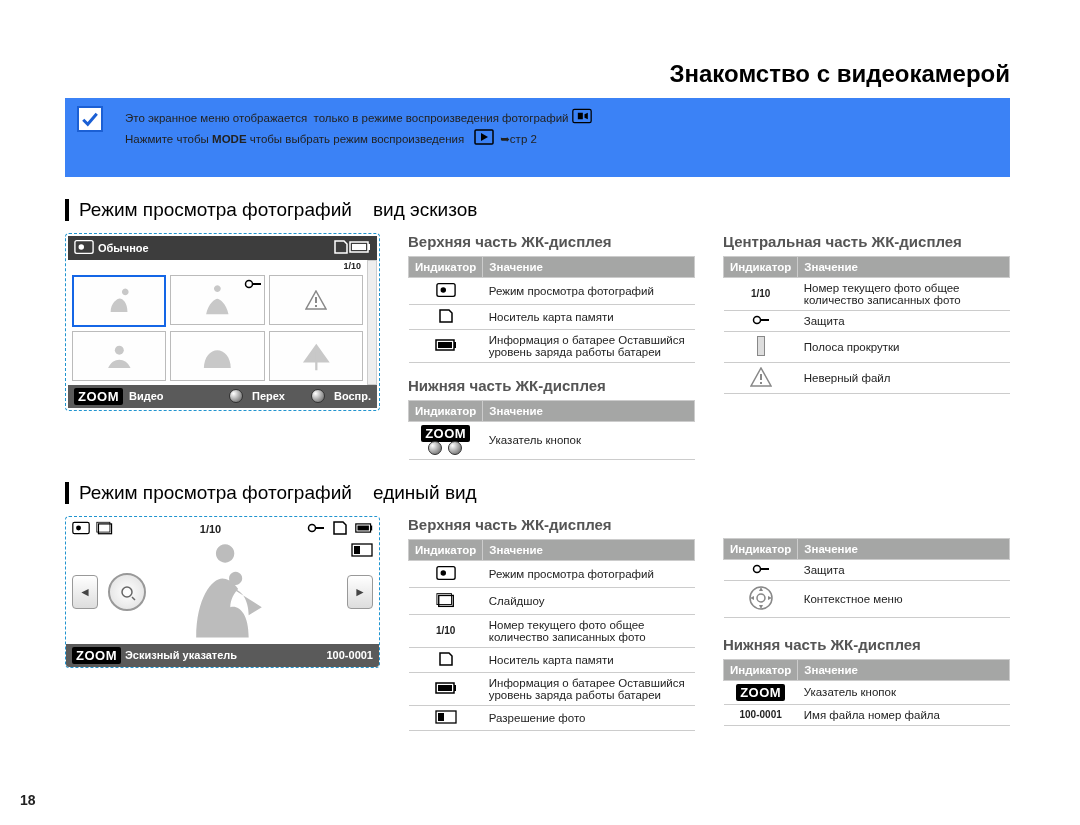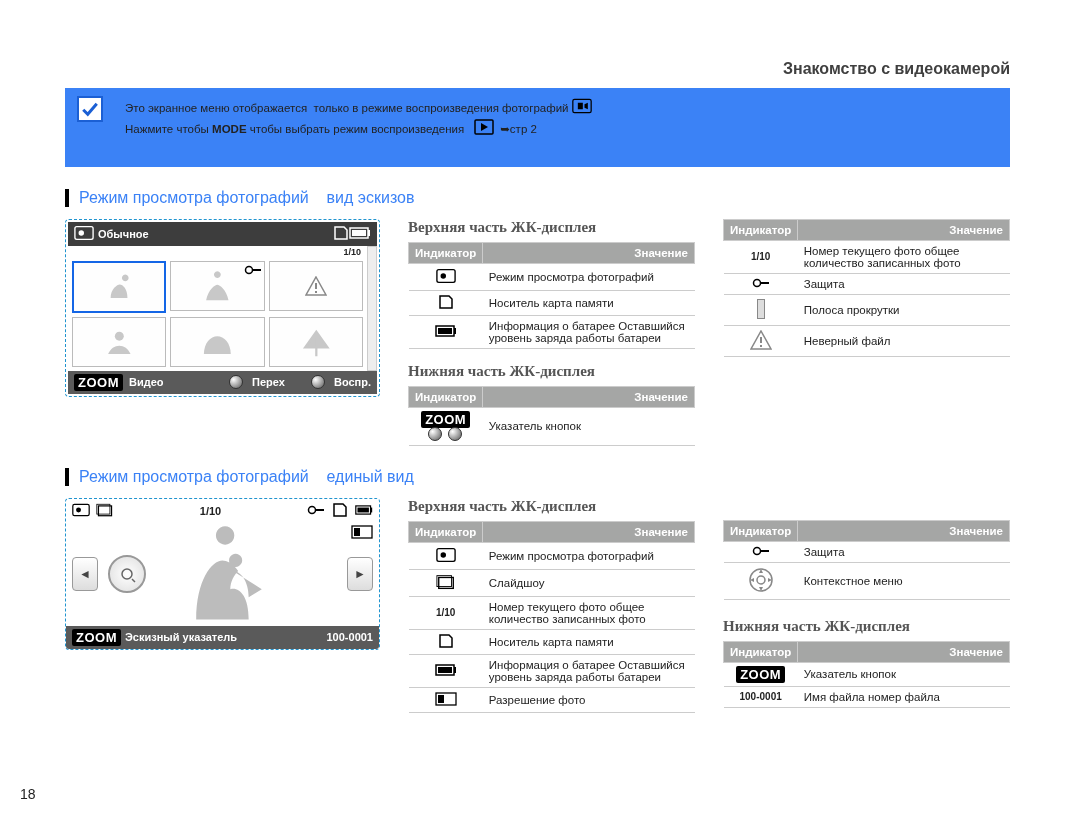--- a/index.html
+++ b/index.html
@@ -10,22 +10,22 @@
     background: #fff;
   }
   .page {
     width: 1080px;
     height: 825px;
     position: relative;
     box-sizing: border-box;
     padding: 60px 70px 30px 65px;
   }
   .chapter-title {
-    color: #404040;
-    font-size: 16px;
+    color: #000000;
+    font-size: 24px;
     font-weight: bold;
     text-align: right;
     margin: 0 0 10px 0;
   }
   .note-box {
     background: #3b82f6;
     padding: 10px 14px 26px 60px;
     position: relative;
     font-size: 11.5px;
     line-height: 1.5;
@@ -41,22 +41,22 @@
     box-sizing: border-box;
     display:flex;
     align-items:center;
     justify-content:center;
     background:#fff;
   }
   .note-icon svg { width:18px; height:18px; }
   .section-head {
     border-left: 4px solid #000;
     padding-left: 10px;
-    font-size: 16px;
-    color: #3b82f6;
+    font-size: 19px;
+    color: #000000;
     margin: 22px 0 12px 0;
   }
   .cols {
     display:flex;
     gap: 28px;
   }
   .screen {
     width: 315px;
     flex-shrink:0;
   }
@@ -124,33 +124,32 @@
     border:1px solid #333;
     display:inline-block;
     vertical-align:middle;
     margin-right:3px;
   }
   .sub-h {
     color:#555;
     font-size:15px;
     font-weight:bold;
     margin: 0 0 6px 0;
-    font-family: Liberation Serif, serif;
   }
   table.ind {
     border-collapse: collapse;
     width:100%;
     font-size:11.5px;
   }
   table.ind th {
     background:#a5a6a5;
     color:#fff;
     font-weight:bold;
     padding:4px 6px;
-    text-align:right;
+    text-align:left;
     border:1px solid #ccc;
   }
   table.ind td {
     border-bottom:1px solid #ccc;
     padding:4px 6px;
     vertical-align:middle;
   }
   table.ind td.ic {
     width:58px;
     text-align:center;
@@ -197,22 +196,22 @@
   }
   .sv-bottom {
     position:absolute; bottom:0; left:0; right:0;
     background:#5a5a5a; color:#fff;
     font-size:11px; font-weight:bold;
     padding:3px 6px;
     display:flex; align-items:center;
   }
   .page-num {
     position:absolute;
-    left:20px; bottom:23px;
-    font-size:14px; font-weight:normal;
+    left:20px; bottom:17px;
+    font-size:14px; font-weight:bold;
   }
   .warn-tri {
     width:22px;height:20px;
     display:inline-flex;align-items:center;justify-content:center;
   }
   .warn-tri svg{width:22px;height:20px;}
   .batt svg{width:22px;height:12px;}
   .card svg{width:16px;height:14px;}
   .key-ic svg{width:18px;height:10px;}
   .ctx-ic svg{width:26px;height:26px;}
@@ -385,20 +384,21 @@
             <span class="joy-dot" style="margin-left:2px"></span>
             <span class="joy-dot"></span>
           </td>
           <td>Указатель кнопок</td>
         </tr>
       </tbody>
         </table>
     </div>
 
     <div style="flex:1">
+      <div class="sub-h">Центральная часть ЖК-дисплея</div>
       <table class="ind">
         <tbody>
             <tr>
           <th>Индикатор</th>
           <th>Значение</th>
         </tr>
         <tr>
           <td class="ic">1/10</td>
           <td>Номер текущего фото общее количество записанных фото</td>
         </tr>

